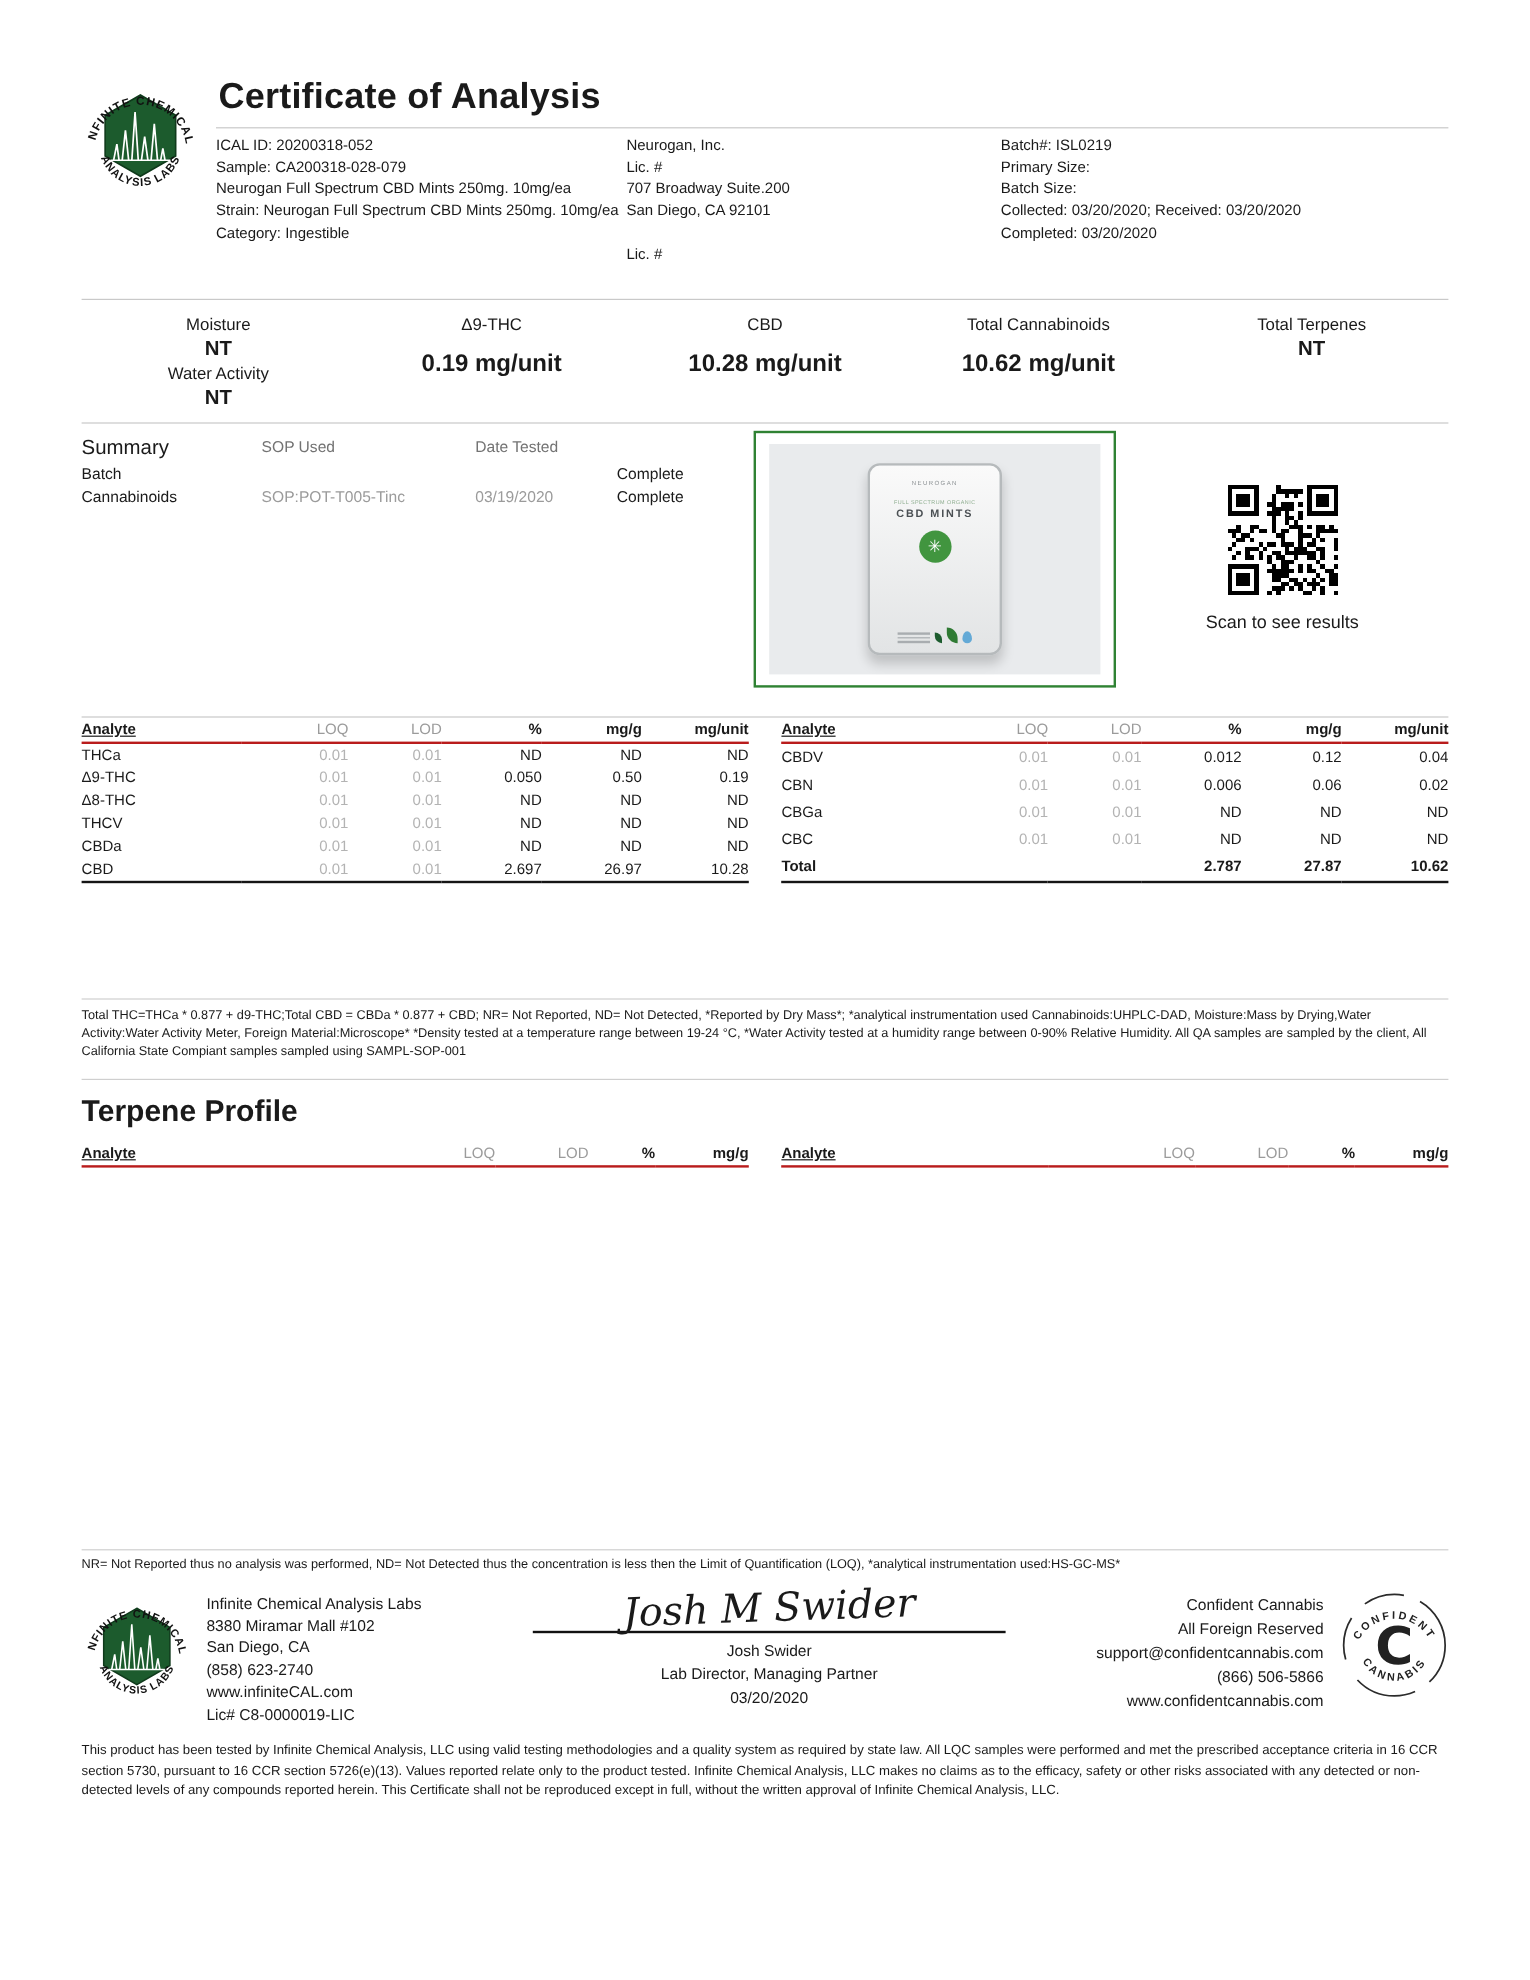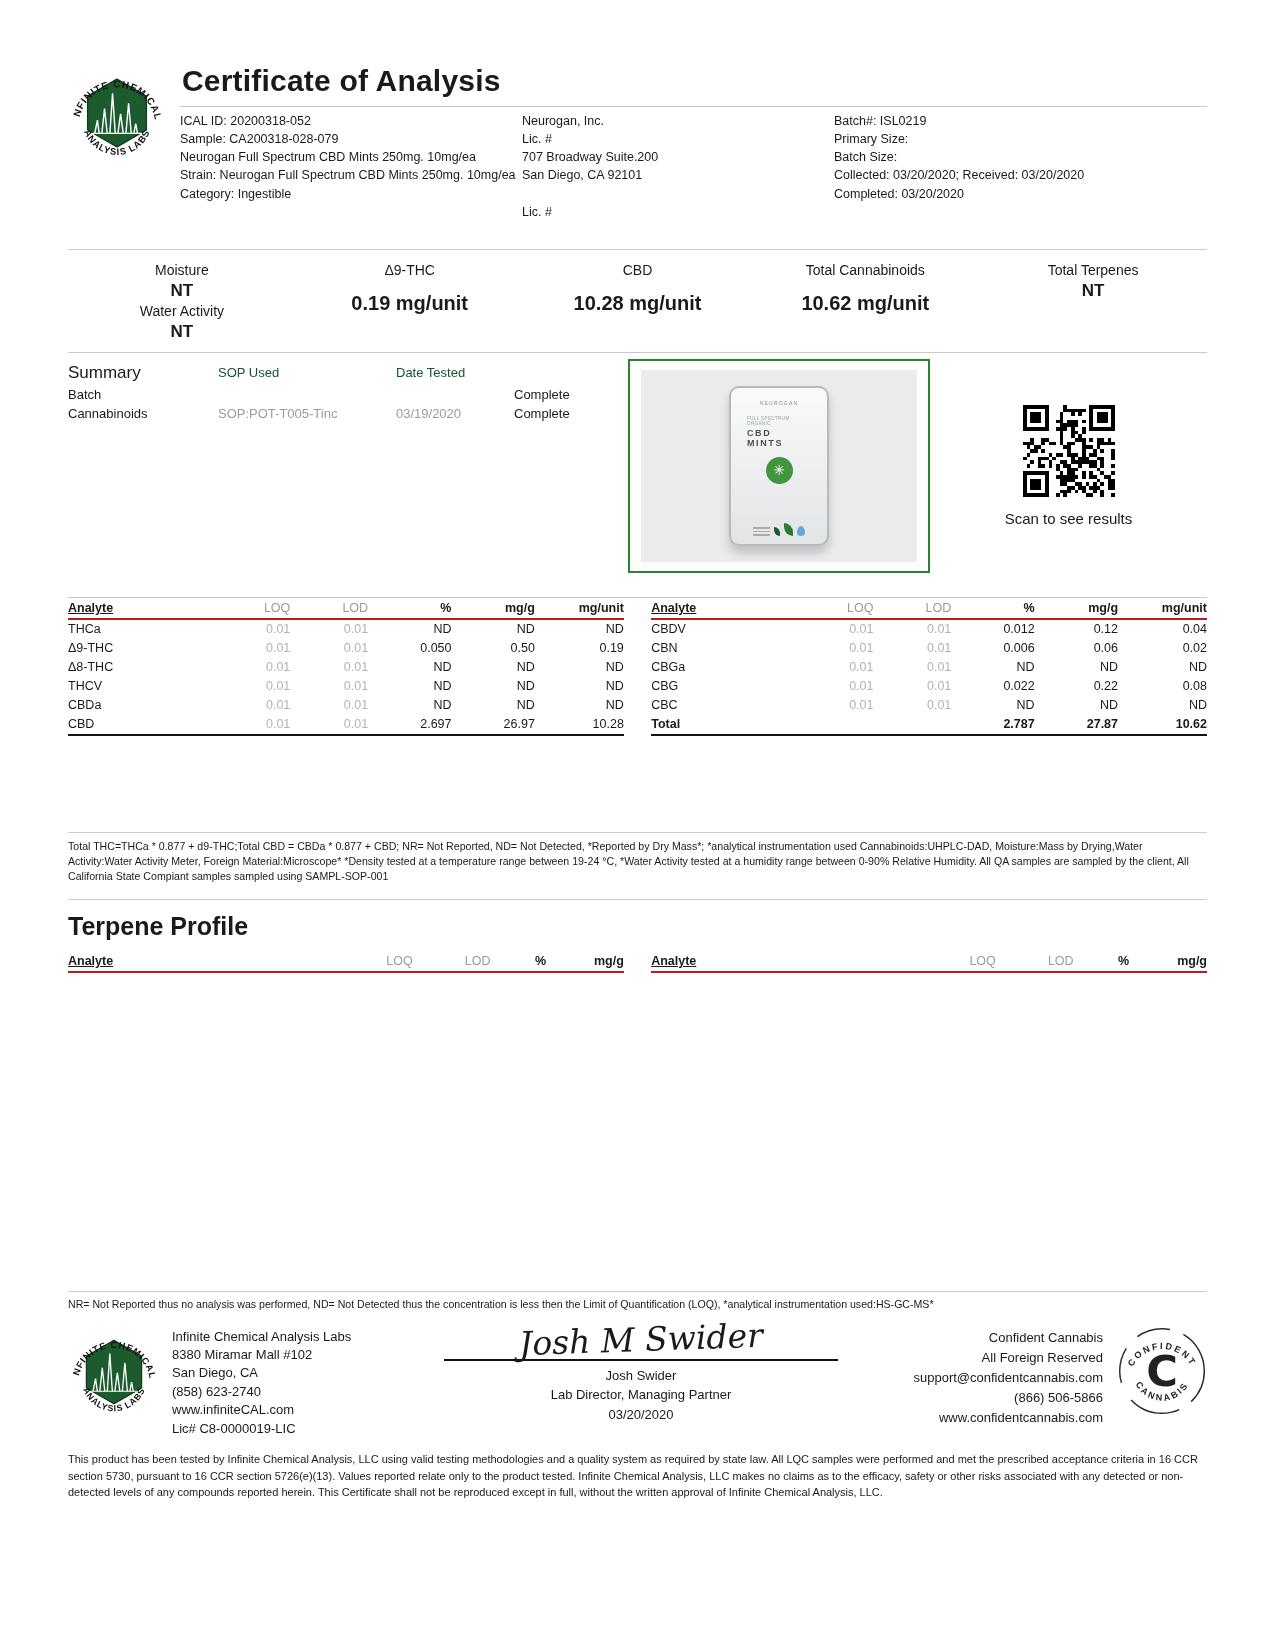--- a/index.html
+++ b/index.html
@@ -37,28 +37,28 @@
   .metric-label{font-size:14px;}
   .val-nt{font-size:17px;font-weight:bold;margin-top:3px;}
   .val-big{font-size:20px;font-weight:bold;margin-top:14px;}
   .metric-label2{font-size:14px;margin-top:2px;}
 
   
   .summary-photo{display:flex;align-items:flex-start;padding:6px 0 12px;}
   .sum-table{width:548px;flex:none;border-collapse:collapse;margin-top:2px;}
   .sum-table th{padding:2px 0;text-align:left;font-weight:normal;}
   .sum-th-title{font-size:17px;font-weight:bold;}
-  .sum-th{font-size:13px;color:#14532d;}
+  .sum-th{font-size:13px;color:#737373;}
   .sum-table td{font-size:13px;padding:2px 0;}
   .sum-table td:nth-child(2),.sum-table td:nth-child(3){color:#9b9b9b;margin-left:48px;}
 
   .photo-box{width:302px;height:214px;border:2px solid #2f8233;box-sizing:border-box;
     padding:9px 11px;margin-left:12px;flex:none;background:#fff;}
   .photo-inner{width:100%;height:100%;background:#e9ebed;display:flex;align-items:center;justify-content:center;}
-  .tin{width:100px;height:160px;background:linear-gradient(#fafafa,#e2e4e5);
+  .tin{width:112px;height:160px;background:linear-gradient(#fafafa,#e2e4e5);
     border:2px solid #b6babc;border-radius:10px;box-shadow:0 7px 10px rgba(0,0,0,.18);
     display:flex;flex-direction:column;align-items:center;box-sizing:border-box;padding:12px 16px 8px;}
   .tin-brand{font-size:5px;letter-spacing:1.2px;color:#8a8f92;}
   .tin-sub{font-size:4.5px;letter-spacing:.4px;color:#8fae90;margin-top:10px;}
   .tin-title{font-size:9px;font-weight:bold;letter-spacing:1.6px;color:#4b5054;margin-top:2px;}
   .tin-circle{width:27px;height:27px;border-radius:50%;background:#41953f;color:#fff;
     font-size:14px;line-height:27px;text-align:center;margin-top:9px;}
   .tin-bottom{margin-top:auto;width:82%;display:flex;align-items:flex-end;gap:4px;}
   .tin-bars{flex:1;display:flex;flex-direction:column;gap:2px;}
   .tin-bar{height:1.5px;background:#a9adb0;}
@@ -564,28 +564,20 @@
             </tr>
             <tr>
               <td>CBGa</td>
               <td>0.01</td>
               <td>0.01</td>
               <td>ND</td>
               <td>ND</td>
               <td>ND</td>
             </tr>
             <tr>
-              <td>CBG</td>
-              <td>0.01</td>
-              <td>0.01</td>
-              <td>0.022</td>
-              <td>0.22</td>
-              <td>0.08</td>
-            </tr>
-            <tr>
               <td>CBC</td>
               <td>0.01</td>
               <td>0.01</td>
               <td>ND</td>
               <td>ND</td>
               <td>ND</td>
             </tr>
             <tr class="bold">
               <td>Total</td>
               <td></td>

